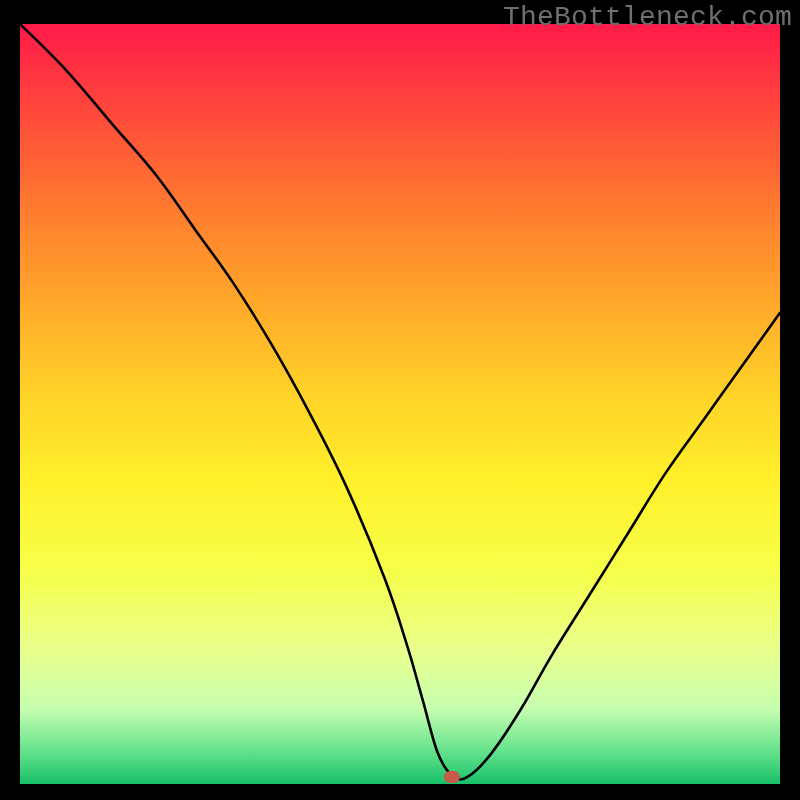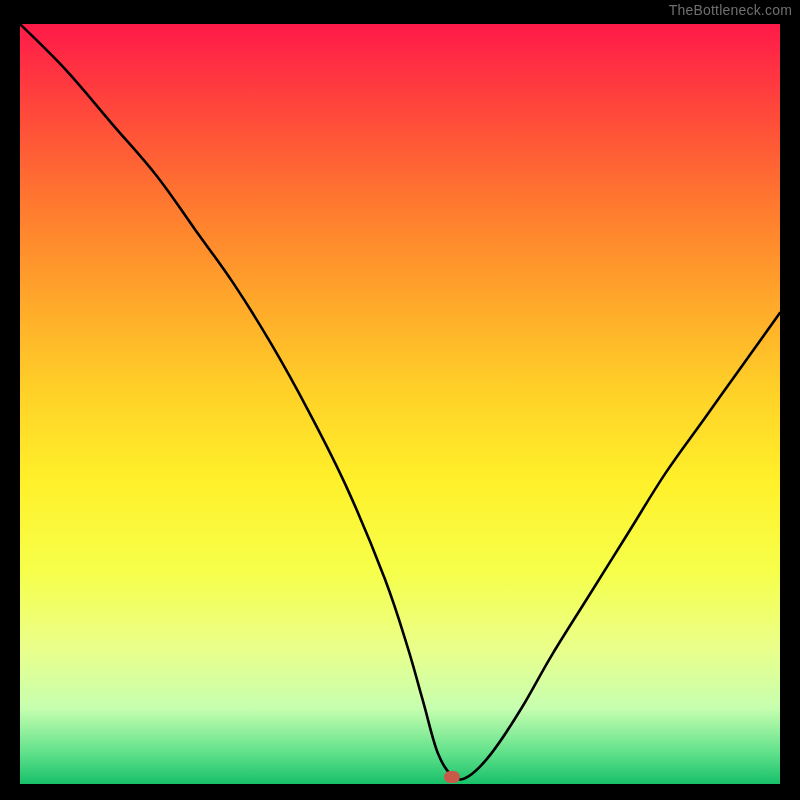--- a/index.html
+++ b/index.html
@@ -7,22 +7,22 @@
   .frame {
     position: relative;
     width: 800px;
     height: 800px;
     background: #000;
   }
   .watermark {
     position: absolute;
     top: 2px;
     right: 8px;
-    font-family: Liberation Sans, sans-serif;
-    font-size: 14px;
+    font-family: Liberation Mono, monospace;
+    font-size: 28px;
     font-weight: 500;
     color: #6f6f6f;
     letter-spacing: 0.2px;
     z-index: 3;
   }
   .plot-area {
     position: absolute;
     left: 20px;
     top: 24px;
     width: 760px;

